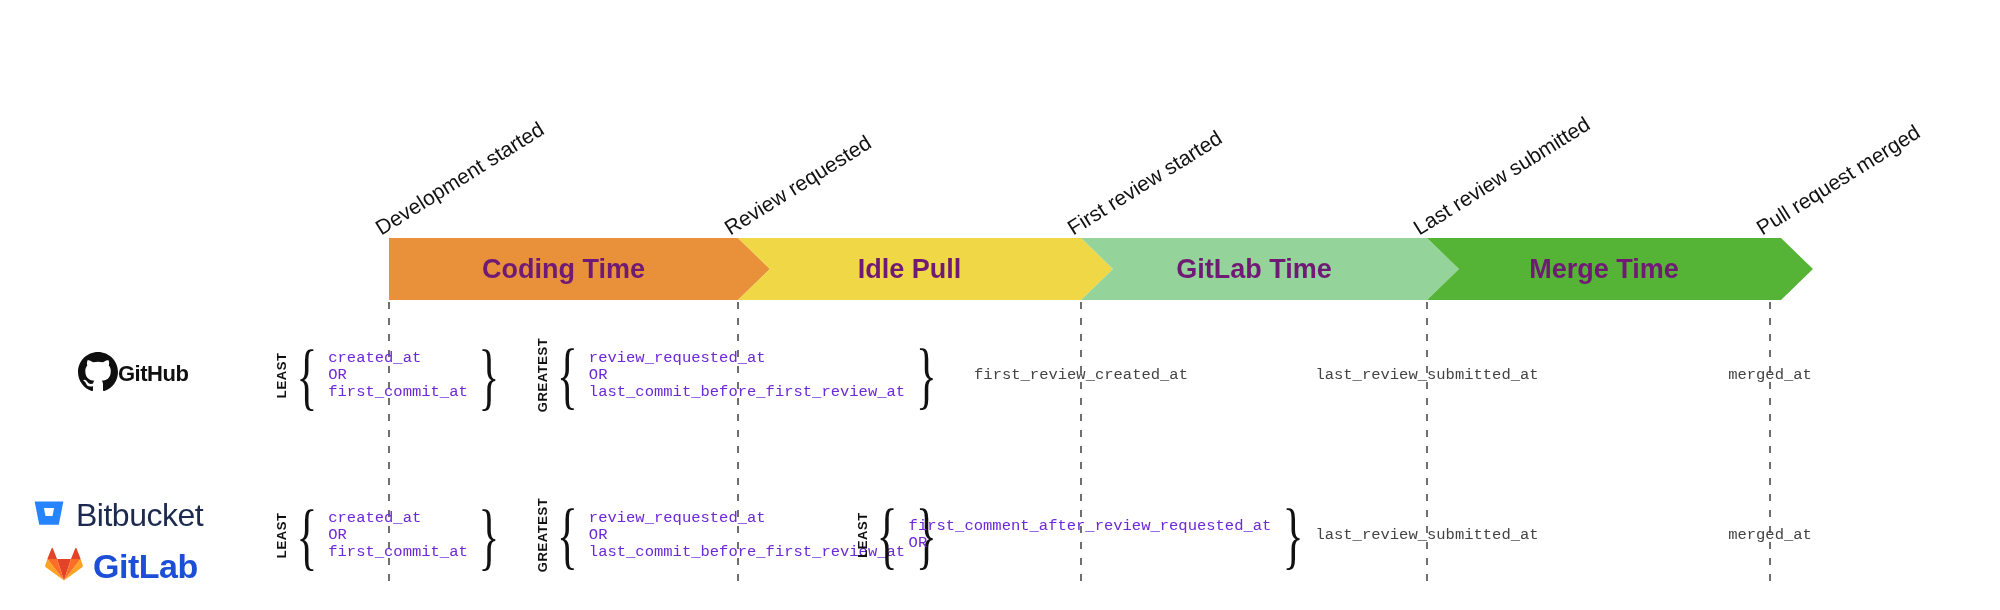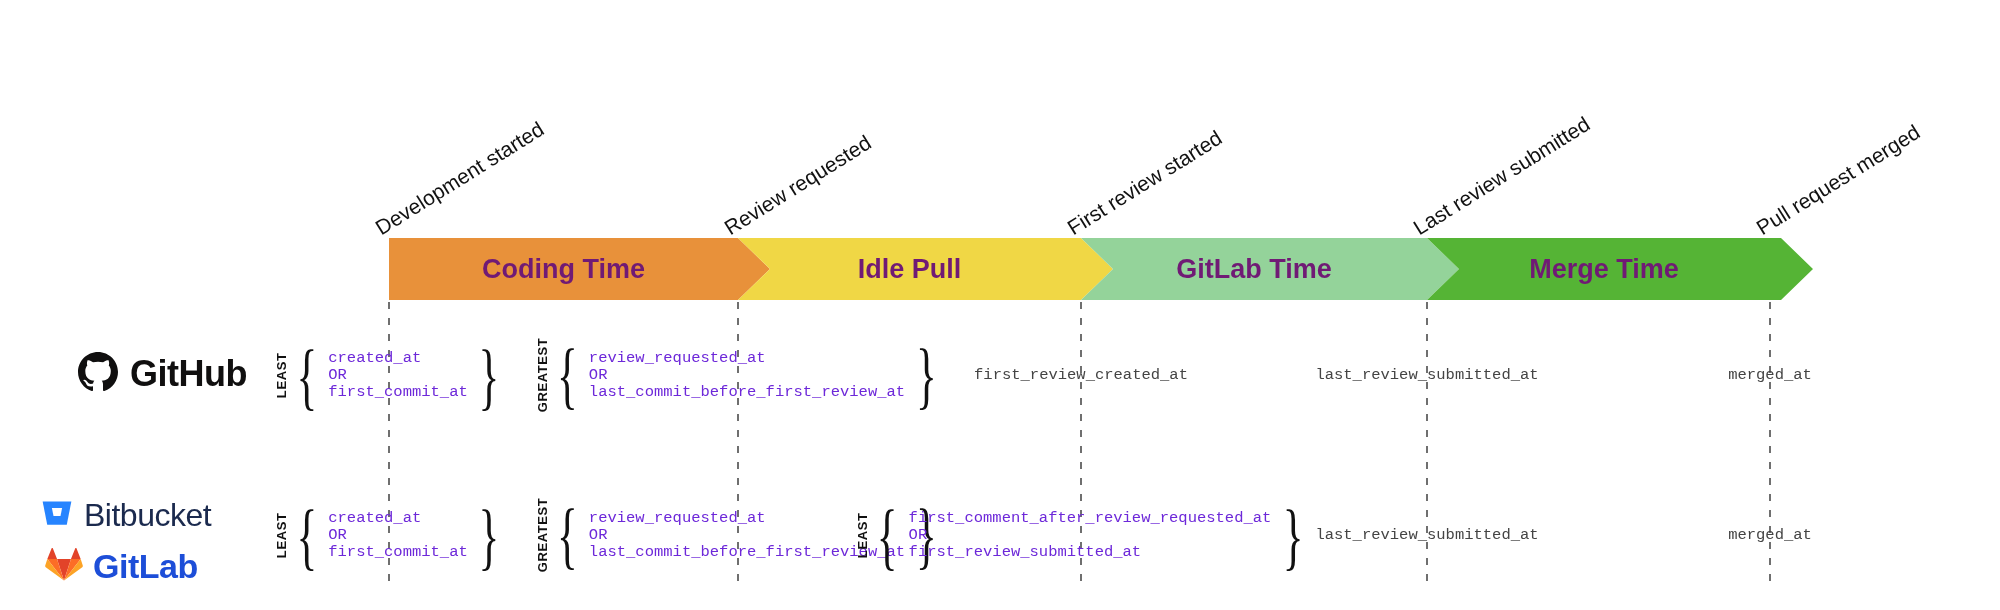--- a/index.html
+++ b/index.html
@@ -26,21 +26,21 @@
     position:absolute;
     font-family:"Liberation Sans", sans-serif;
     font-size:21px;color:#111;white-space:nowrap;
     transform-origin:0% 100%;
     transform:rotate(-32deg);
   }
 
   
   .logo-row{position:absolute;display:flex;align-items:center;}
   .logo-text{font-family:"Liberation Sans", sans-serif;font-weight:bold;letter-spacing:-0.5px;}
-  .gh-text{font-size:36px;color:#100f0f;margin-left:12px;}
+  .gh-text{font-size:22px;color:#100f0f;}
   .bb-text{font-size:32px;color:#1b2a4e;margin-left:10px;font-weight:normal;}
   .gl-text{font-size:34px;color:#1d4ed8;margin-left:10px;}
 
   
   .evt{
     position:absolute;
     font-family:"Liberation Mono","DejaVu Sans Mono",monospace;
     font-size:15.5px;color:#444;
     white-space:nowrap;line-height:16.5px;
     text-align:right;
@@ -116,21 +116,21 @@
         1.08.58 1.23.82.72 1.21 1.87.87 2.33.66.07-.52.28-.87.51-1.07-1.78-.2-3.64-.89-3.64-3.95
         0-.87.31-1.59.82-2.15-.08-.2-.36-1.02.08-2.12 0 0 .67-.21 2.2.82.64-.18 1.32-.27 2-.27.68 0
         1.36.09 2 .27 1.53-1.04 2.2-.82 2.2-.82.44 1.1.16 1.92.08 2.12.51.56.82 1.27.82 2.15 0 3.07-1.87
         3.75-3.65 3.95.29.25.54.73.54 1.48 0 1.07-.01 1.93-.01 2.2 0 .21.15.46.55.38A8.012 8.012 0 0016
         8c0-4.42-3.58-8-8-8z"></path>
       </svg>
     </span>
     <span class="logo-text gh-text">GitHub</span>
   </div>
 
-  <div class="logo-row" style="left:40px;top:496px;">
+  <div class="logo-row" style="left:32px;top:496px;">
     <span>
       <svg width="34" height="34" viewBox="0 0 32 32" aria-hidden="true">
         <path fill="#2684FF" d="M2.5 5.2h27l-4.3 21.9H6.8z"></path>
         <path fill="#ffffff" d="M11.2 11.4h9.6l-1.5 7.4h-6.6z"></path>
       </svg>
     </span>
     <span class="logo-text bb-text">Bitbucket</span>
   </div>
 
   <div class="logo-row" style="left:45px;top:545px;">
@@ -193,21 +193,20 @@
           <div>last_commit_before_first_review_at</div>
         </span>
         <span class="brace">}</span>
       </div>
       <div class="fn-group" style="left: 1081px; top: 535px;">
         <span class="fn-name">LEAST</span>
         <span class="brace">{</span>
         <span class="fn-body">
           <div>first_comment_after_review_requested_at</div>
           <div>OR</div>
-          <div>first_review_submitted_at</div>
         </span>
         <span class="brace">}</span>
       </div>
       <div class="evt evt-plain" style="left: 1427px; top: 535px;">last_review_submitted_at</div>
       <div class="evt evt-plain" style="left: 1770px; top: 535px;">merged_at</div>
     </div>
 
 </div>
 
 </body></html>

